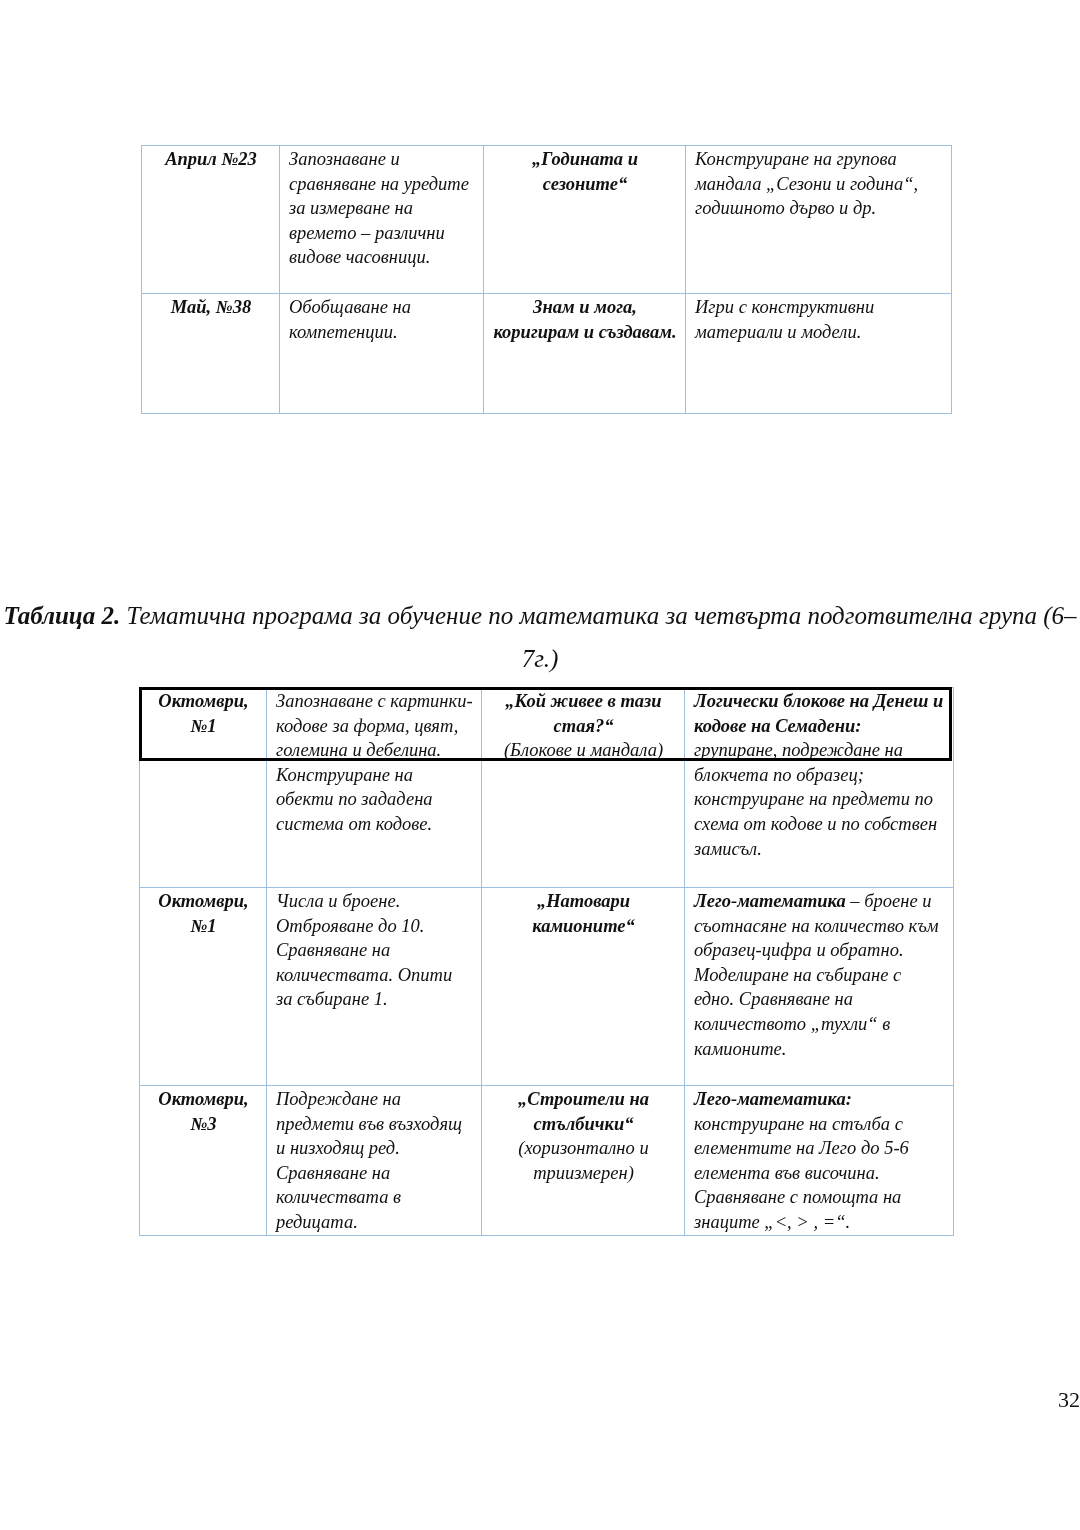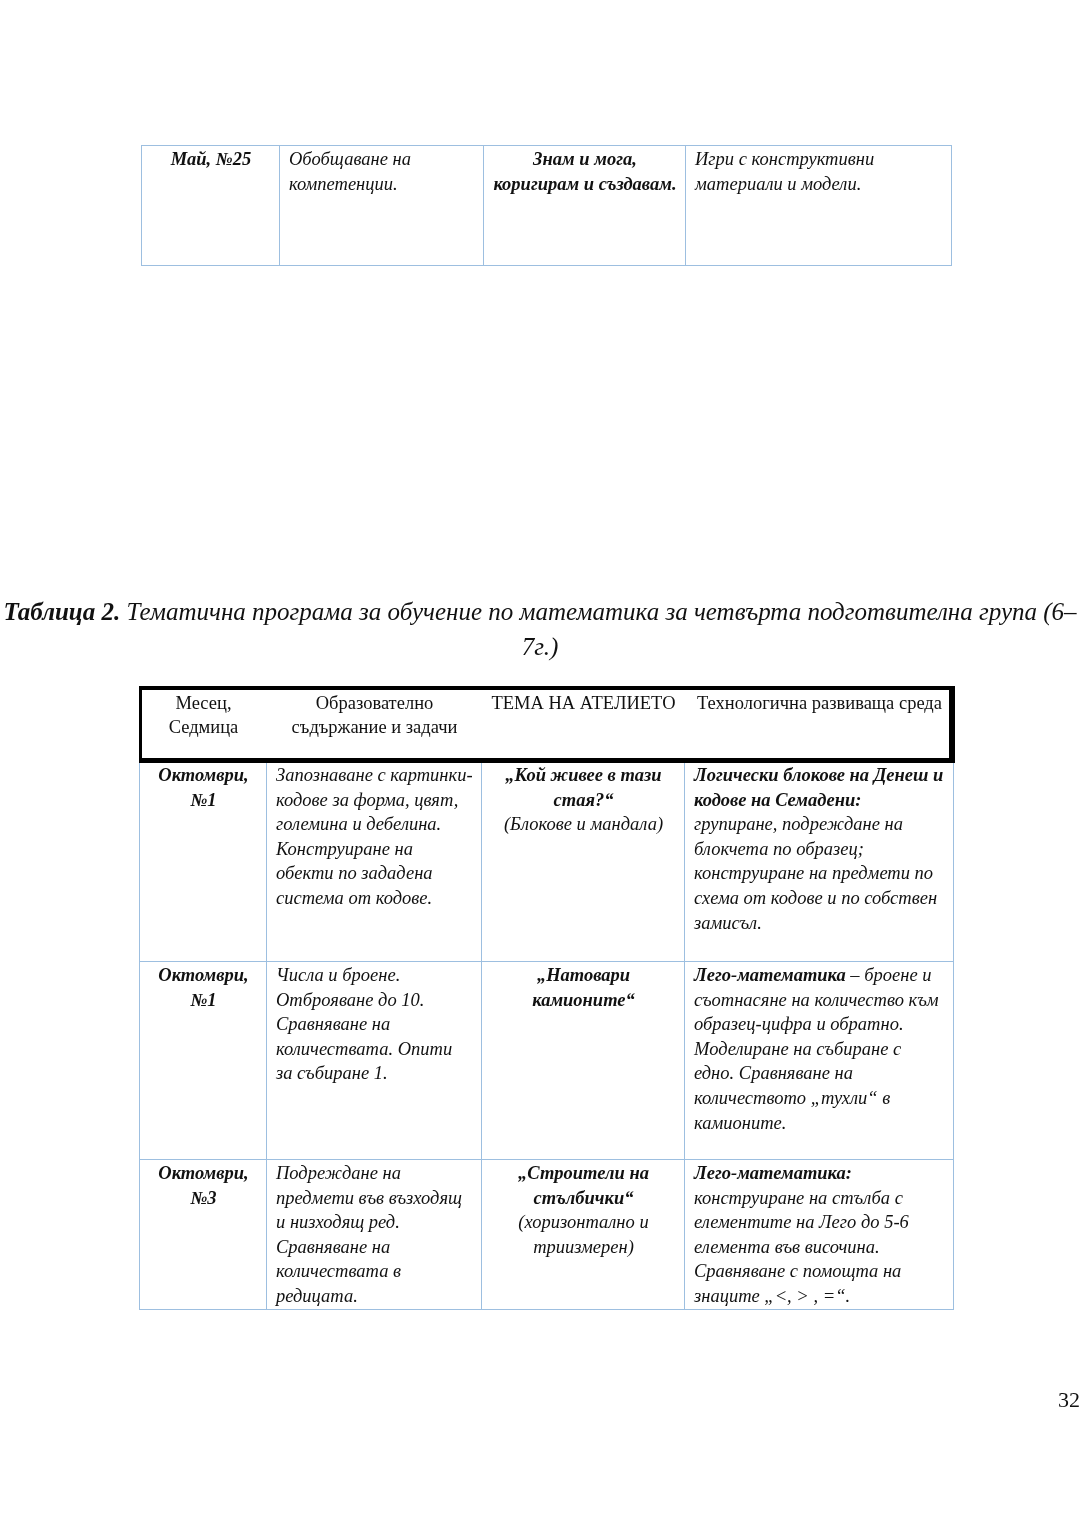--- a/index.html
+++ b/index.html
@@ -13,21 +13,21 @@
   .t1 tr.r2 td { height: 121px; }
   .t1 tr.r3 td { height: 118px; }
   .c-month { text-align: center; font-weight: bold; font-style: italic; }
   .c-content { font-style: italic; }
   .c-theme { text-align: center; font-weight: bold; font-style: italic; }
   .c-theme .sub { font-weight: normal; display: block; }
   .c-env { font-style: italic; }
   .c-env b { font-weight: bold; font-family: Liberation Serif, serif; }
 
   .caption { position: absolute; left: 0; width: 1080px; top: 594px; text-align: center;
-             font-size: 25px; line-height: 35px; font-style: italic; }
+             font-size: 25px; line-height: 43px; font-style: italic; }
   .caption b { font-weight: bold; }
 
   .t2 { left: 139px; top: 687px; width: 814px; }
   .t2 td { border: 1.5px solid #9dbfe0; }
   .t2 tr.hdr td { border: none; text-align: center; font-style: normal; font-weight: normal;
                   height: 70px; padding-top: 4px; font-size: 18.5px; line-height: 24px; }
   .t2 tr.hdr { outline: 3px solid #000; outline-offset: -2px; }
   .hdr-wrap { position: absolute; left: 139px; top: 687px; width: 813px; height: 74px;
               border: 3px solid #000; box-sizing: border-box; pointer-events: none; }
   .t2 tr.module td { height: 45px; font-weight: bold; font-style: italic; padding-top: 3px; }
@@ -42,47 +42,47 @@
 <body>
 
 <table class="t1">
   <colgroup>
     <col style="width:138px">
       <col style="width:204px">
       <col style="width:202px">
       <col style="width:266px">
   </colgroup>
   <tbody>
+      <tr class="r1">
+    <td class="c-month">Април №23</td>
+    <td class="c-content">Запознаване и сравняване на уредите за измерване на времето – различни видове часовници.</td>
+    <td class="c-theme">„Годината и сезоните“</td>
+    <td class="c-env">Конструиране на групова мандала „Сезони и година“, годишното дърво и др.</td>
+  </tr>
   <tr class="r3">
-    <td class="c-month">Май, №25</td>
+    <td class="c-month">Май, №38</td>
     <td class="c-content">Обобщаване на компетенции.</td>
     <td class="c-theme">Знам и мога, коригирам и създавам.</td>
     <td class="c-env">Игри с конструктивни материали и модели.</td>
   </tr>
 </tbody>
   </table>
 
 <div class="caption">
   <b>Таблица 2.</b><span> Тематична програма  за обучение по математика за четвърта  подготвителна  група  (6–7г.)</span>
 </div>
 
 <table class="t2">
   <colgroup>
     <col style="width:127px">
       <col style="width:215px">
       <col style="width:203px">
       <col style="width:269px">
   </colgroup>
   <tbody>
-      <tr class="hdr">
-    <td>Месец, Седмица</td>
-    <td>Образователно съдържание и задачи</td>
-    <td>ТЕМА НА АТЕЛИЕТО</td>
-    <td>Технологична развиваща среда</td>
-  </tr>
   <tr class="m1">
     <td class="c-month">Октомври, №1</td>
     <td class="c-content">Запознаване с картинки-кодове за форма, цвят, големина и дебелина. Конструиране на обекти по зададена система от кодове.</td>
     <td class="c-theme">
       <span>„Кой живее в тази стая?“</span>
       <span class="sub">(Блокове и мандала)</span>
     </td>
     <td class="c-env"><b>Логически блокове на Денеш и кодове на Семадени:</b><span> групиране, подреждане на блокчета по образец; конструиране на предмети по схема от кодове и по собствен замисъл.</span></td>
   </tr>
   <tr class="m2">

